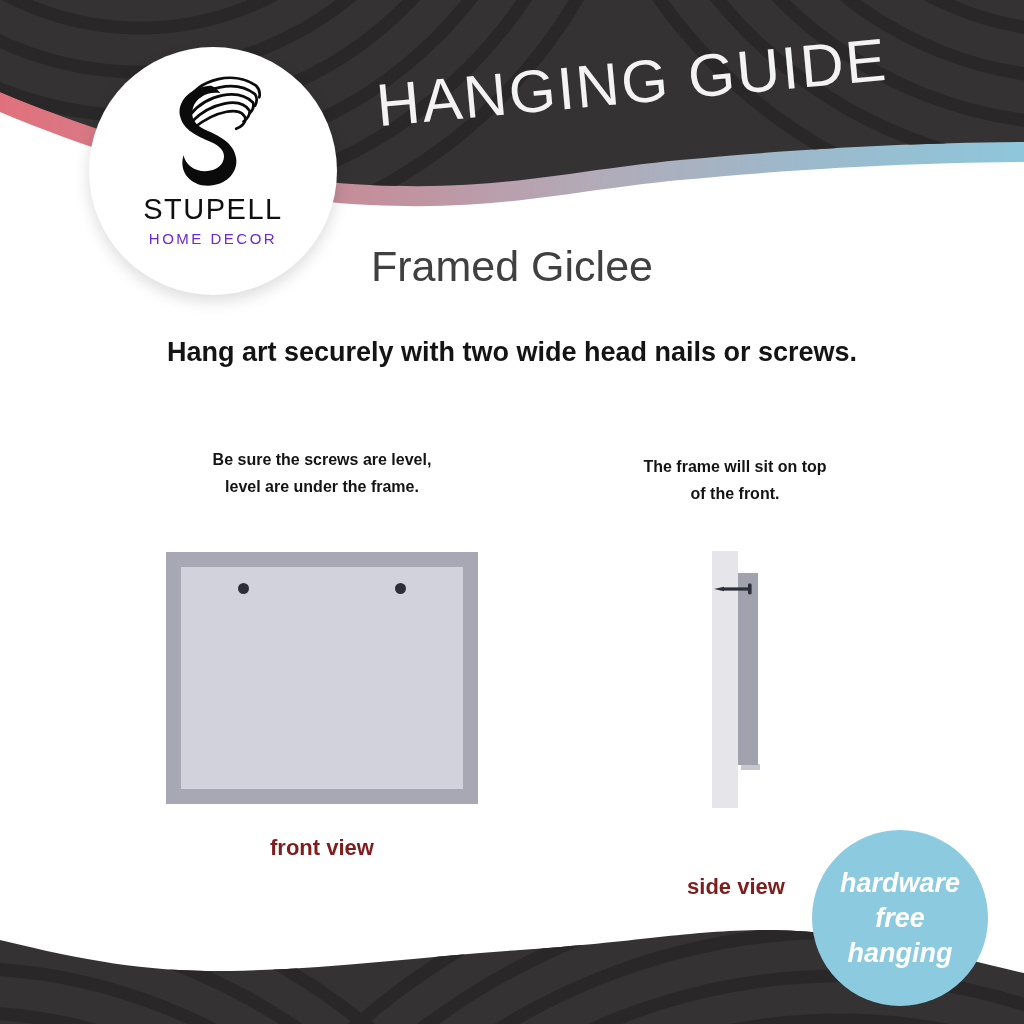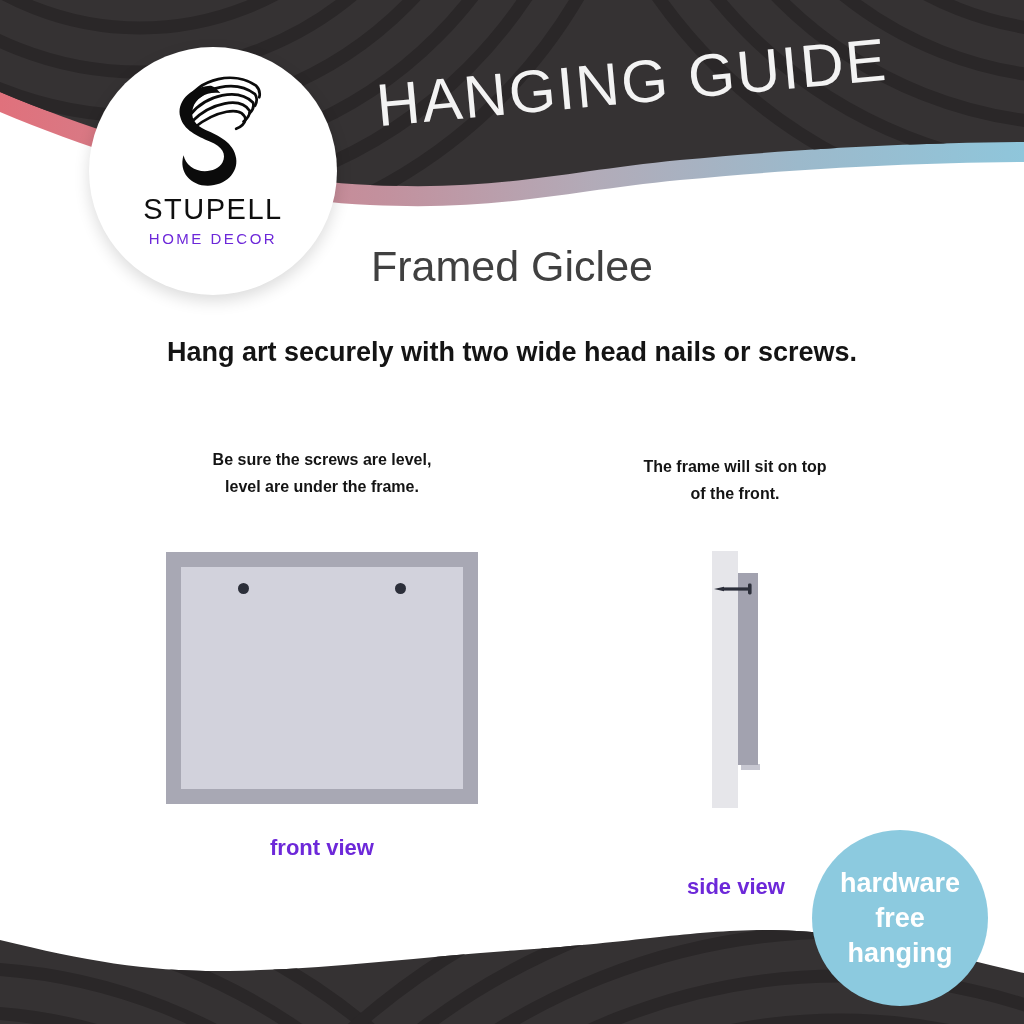--- a/index.html
+++ b/index.html
@@ -49,37 +49,38 @@
   .caption-left{left:142px;width:360px;top:446px;}
   .caption-right{left:585px;width:300px;top:453px;}
 
   
   .frame-outer{left:166px;top:552px;width:312px;height:252px;background:var(--frame-gray,#a8a8b4);}
   .frame-inner{position:absolute;left:15px;top:15px;right:15px;bottom:15px;background:var(--frame-inner,#d2d2dc);}
   .screw-dot{position:absolute;width:11px;height:11px;border-radius:50%;background:var(--nail-dark,#33333d);}
   .screw-dot.s1{left:72px;top:31px;}
   .screw-dot.s2{left:229px;top:31px;}
 
-  .view-label{font-size:22px;font-weight:600;text-align:center;color:#6d28d9;}
+  .view-label{font-size:22px;font-weight:600;text-align:center;color:#7f1d1d;}
   .label-front{left:142px;width:360px;top:835px;}
   .label-side{left:636px;width:200px;top:874px;}
 
   
   .wall-bar{left:712px;top:551px;width:26px;height:257px;background:var(--wall-gray,#e6e6ea);}
   .sideframe-shadow{left:741px;top:764px;width:19px;height:6px;background:#c7c7d1;}
   .sideframe-bar{left:738px;top:573px;width:20px;height:192px;background:var(--side-frame-gray,#a2a2af);}
   .nail-svg{left:712px;top:582px;}
 
   
   .badge-circle{
     left:812px;top:830px;width:176px;height:176px;border-radius:50%;
     background:var(--badge-blue,#8ccadf);
     display:flex;flex-direction:column;align-items:center;justify-content:center;
     color:#ffffff;font-size:27px;font-weight:600;line-height:35px;text-align:center;
     z-index:5;
+    font-style:italic;
   }
 
   
   .footer-svg{left:0;bottom:0;}
 </style>
 </head>
 <body>
 
 <div class="canvas">
 

